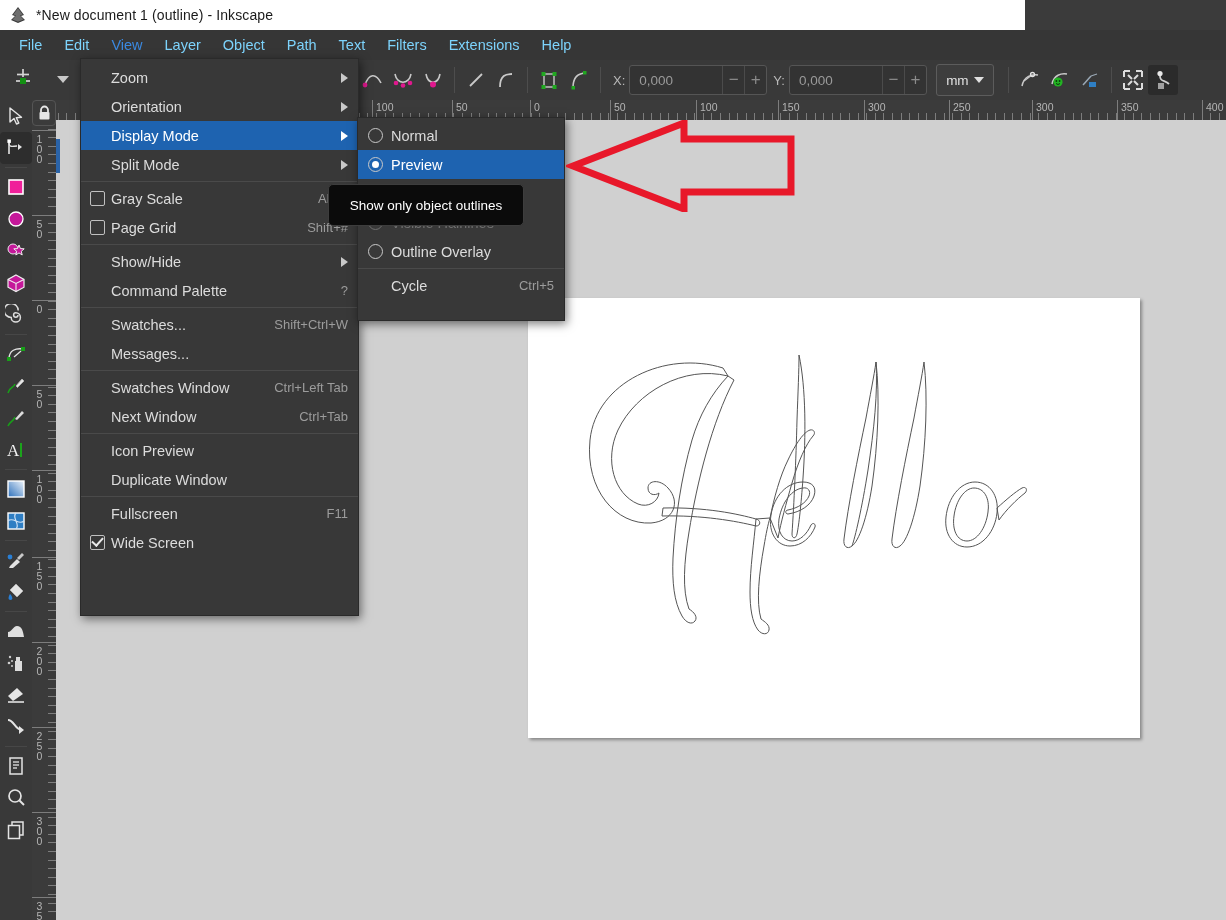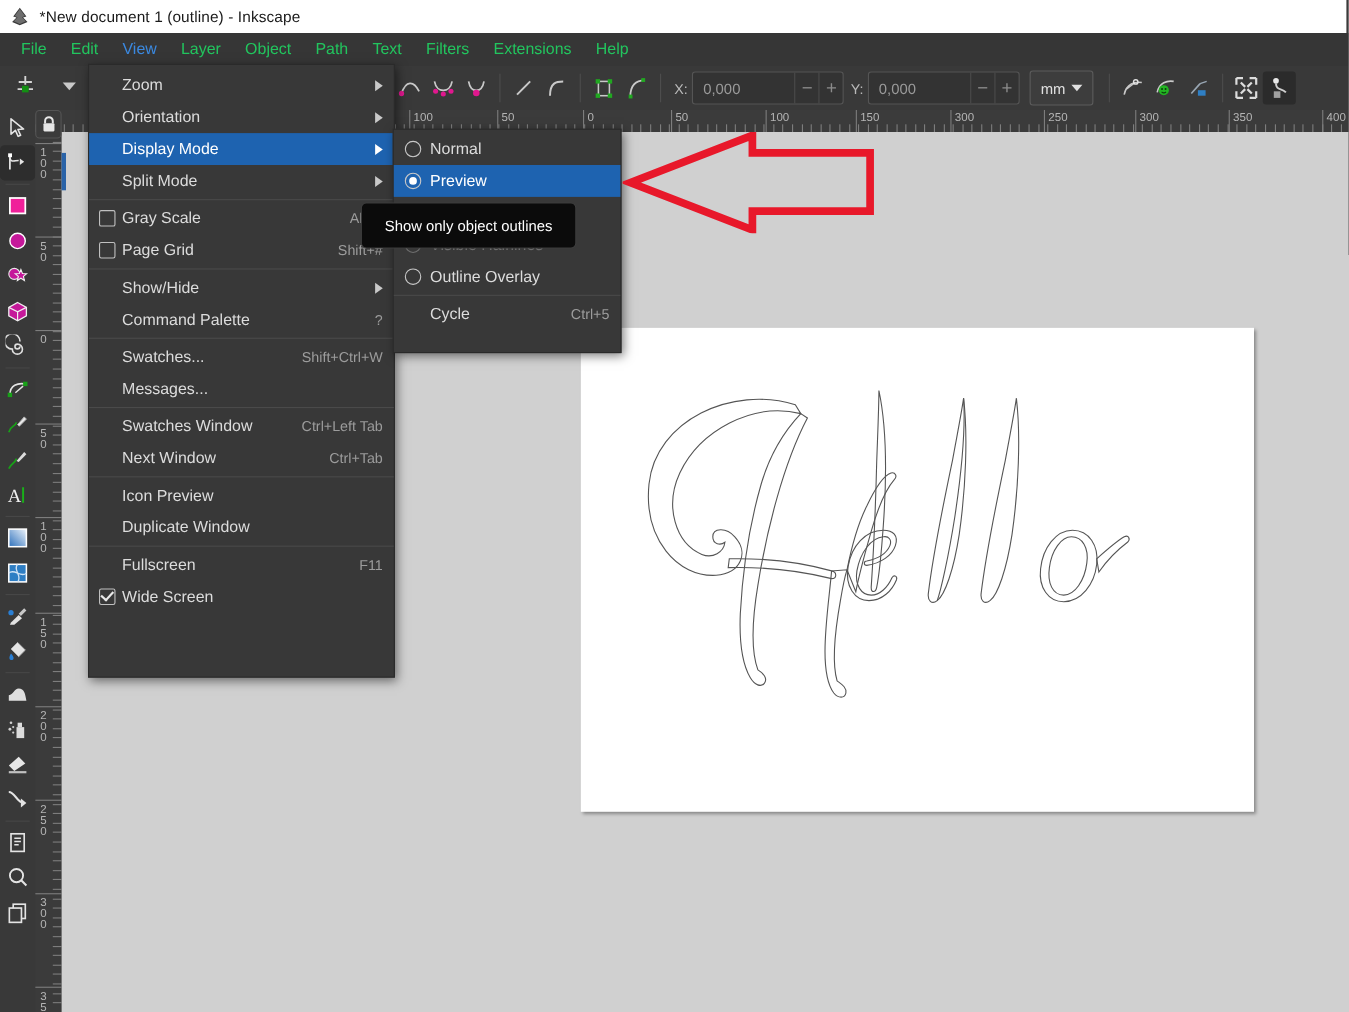--- a/index.html
+++ b/index.html
@@ -6,33 +6,33 @@
   html,body { width:1226px; height:920px; overflow:hidden; }
   body {
     font-family: "Liberation Sans", sans-serif;
     background:#3b3b3b;
     position:relative;
     -webkit-font-smoothing: antialiased;
   }
 
   
   #titlebar {
-    position:absolute; left:0; top:0; width:1224px; height:30px;
+    position:absolute; left:0; top:0; width:1025px; height:30px;
     background:#ffffff; display:flex; align-items:center; gap:8px;
     padding-left:8px;
   }
   #titlebar .tb-title { font-size:14px; color:#1a1a1a; letter-spacing:0.1px; }
 
   
   #menubar {
     position:absolute; left:0; top:30px; width:1226px; height:30px;
     background:#363636; display:flex; align-items:center; padding-left:8px;
   }
   .menu-item {
-    font-size:14.5px; color:#22c55e; padding:4px 11px 5px 11px;
+    font-size:14.5px; color:#7dd3fc; padding:4px 11px 5px 11px;
     position:relative; white-space:nowrap;
   }
   .menu-item.active { color:#3b89e0; }
   .menu-item.active:after {
     content:""; position:absolute; left:8px; right:8px; bottom:-3px; height:2px;
     background:#3b89e0;
   }
 
   
   #toolbar {

